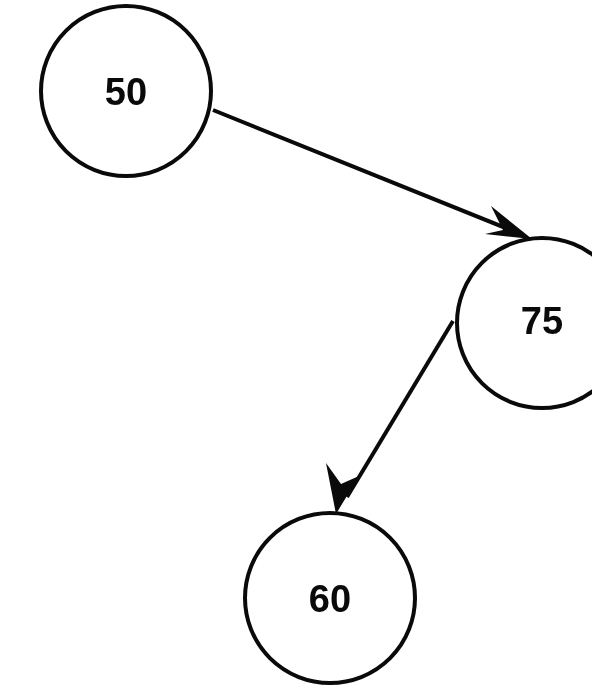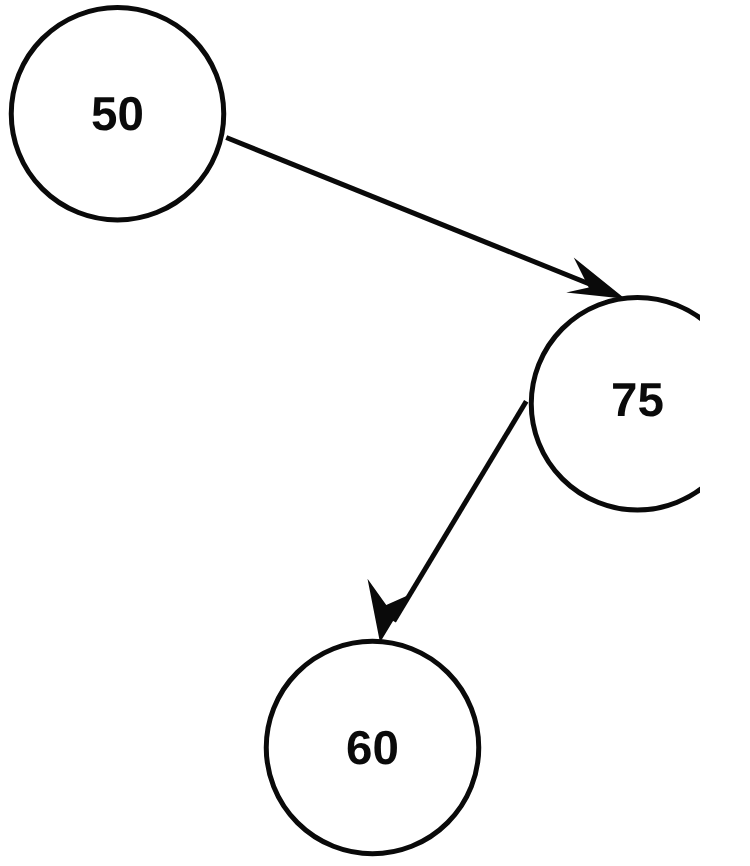--- a/index.html
+++ b/index.html
@@ -10,20 +10,21 @@
   }
   body {
     font-family: "Liberation Sans", sans-serif;
   }
   #canvas-wrap {
     position: relative;
     width: 560px;
     height: 693px;
     background: #ffffff;
     overflow: hidden;
+    padding-left: 32px;
   }
   svg#tree-svg {
     display: block;
     width: 600px;
     height: 693px;
   }
   .node-circle {
     fill: #ffffff;
     stroke: #0a0a0a;
     stroke-width: 4;

